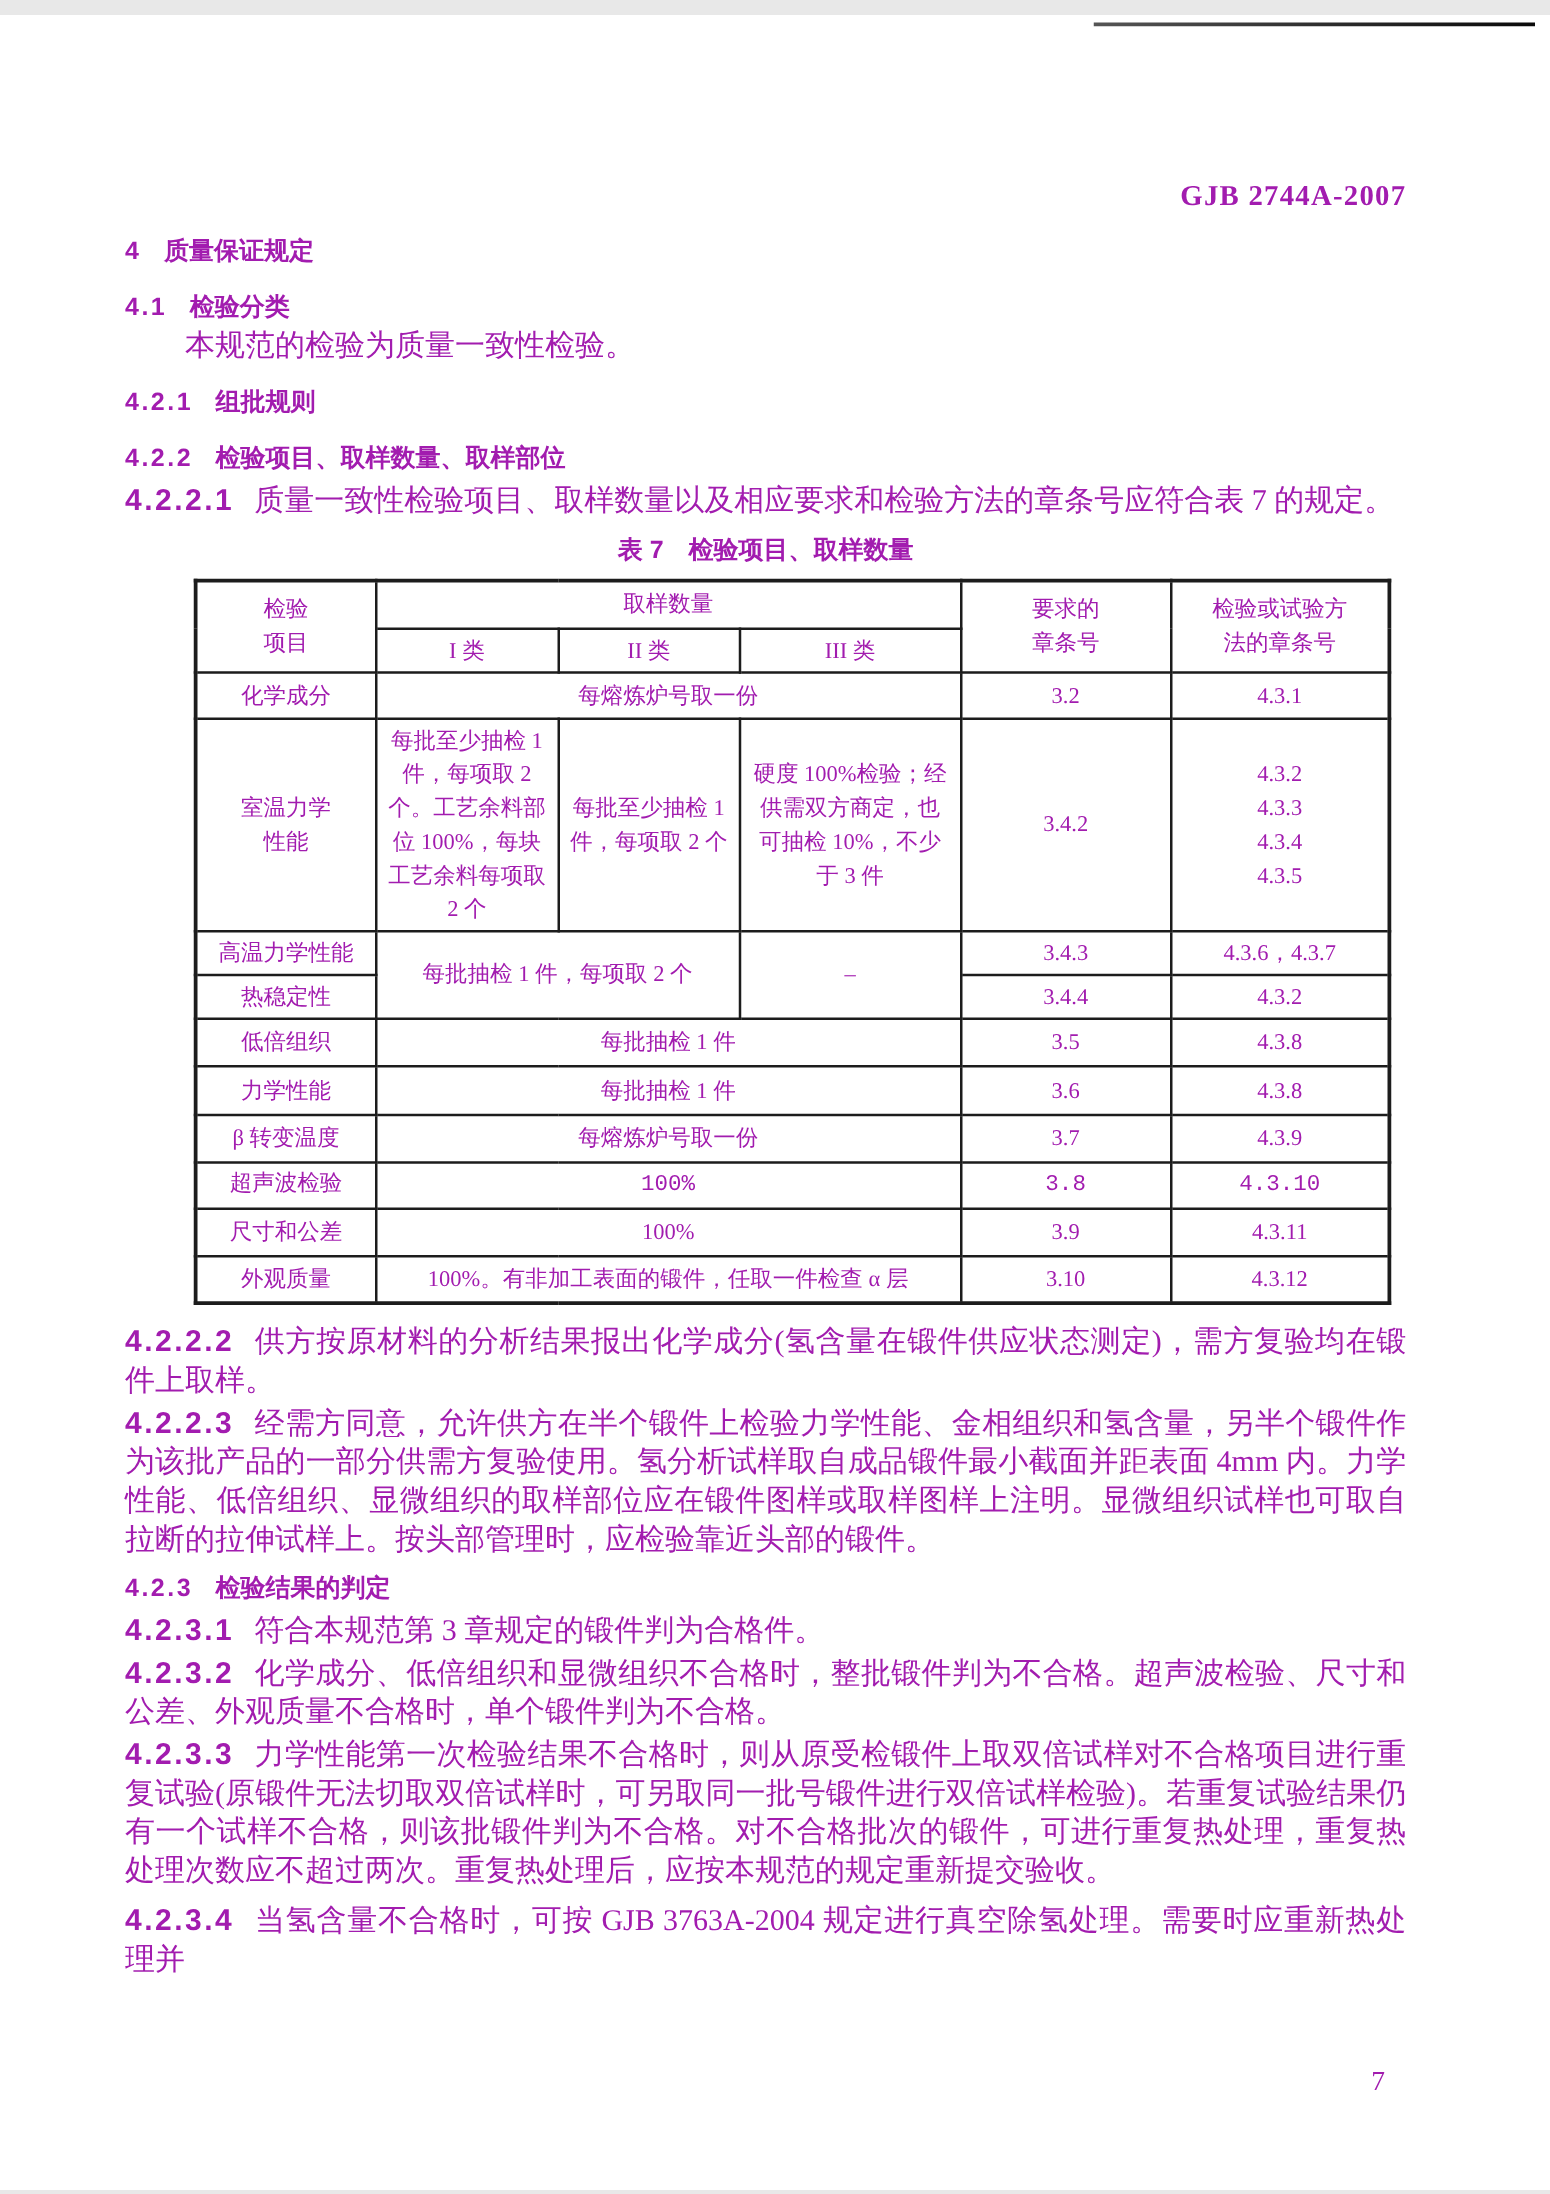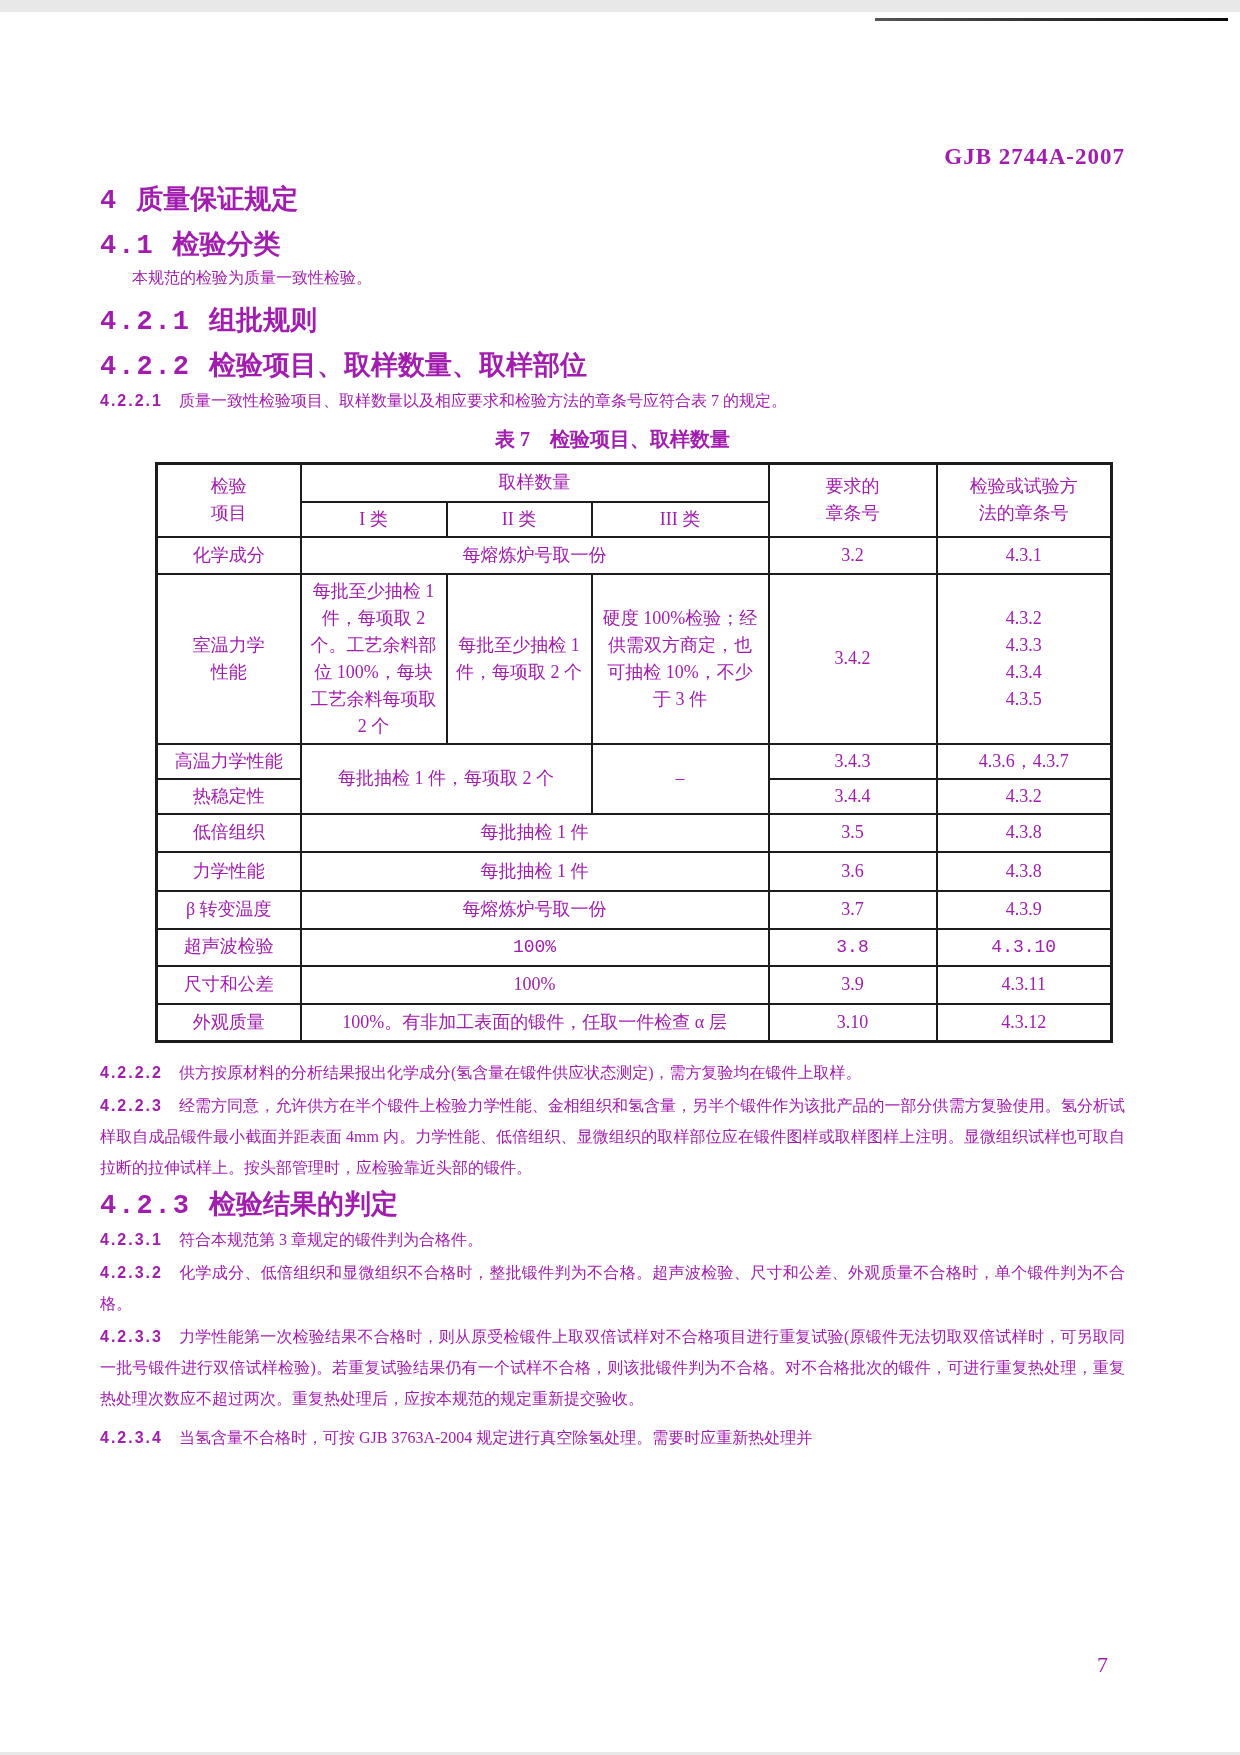--- a/index.html
+++ b/index.html
@@ -20,50 +20,50 @@
 
   .std-no {
     text-align:right;
     font-weight:bold;
     font-size:23px;
     line-height:30px;
     letter-spacing:1px;
   }
 
   .h {
-    font-family:Liberation Mono, monospace;
-    font-weight:bold;
-    font-size:27px;
+    font-family:Liberation Sans, sans-serif;
+    font-weight:bold;
+    font-size:20px;
     line-height:31px;
     margin:0;
   }
   .h.mt { margin-top:14px; }
   .h .num { letter-spacing:2px; }
   .h .t   { margin-left:18px; }
 
   .p {
-    font-size:16px;
+    font-size:24px;
     line-height:31px;
     margin:0;
     text-align:justify;
   }
   .p.indent { text-indent:2em; }
   .pnum { margin-top:2px; }
   .pnum .num {
     font-family:"Liberation Sans","DejaVu Sans",sans-serif;
     font-weight:bold;
     letter-spacing:2px;
     margin-right:16px;
   }
   .mt8  { margin-top:8px; }
   .mt14 { margin-top:14px; }
 
   .tbl-caption {
     text-align:center;
-    font-family:Liberation Serif, serif;
+    font-family:Liberation Sans, sans-serif;
     font-weight:bold;
     font-size:20px;
     line-height:30px;
     margin-top:8px;
   }
 
   table.t7 {
     border-collapse:collapse;
     table-layout:fixed;
     width:955px;

